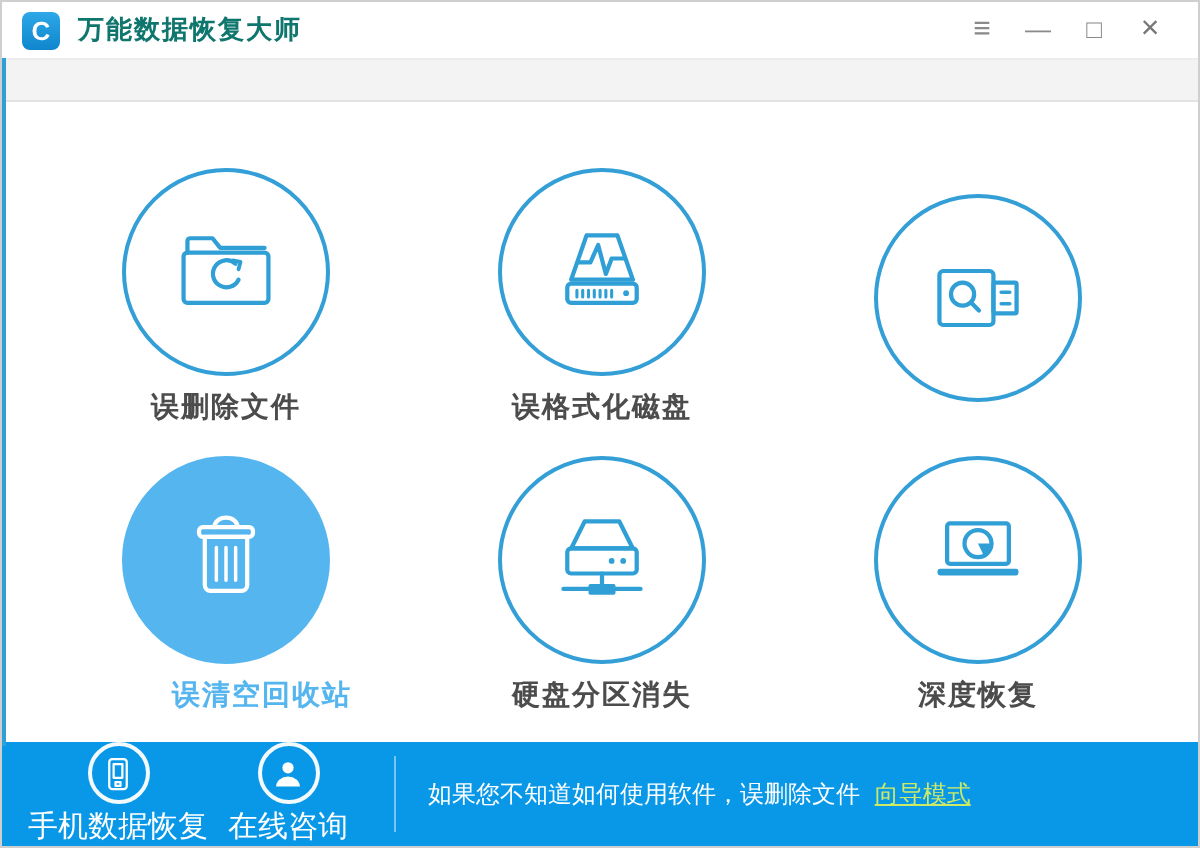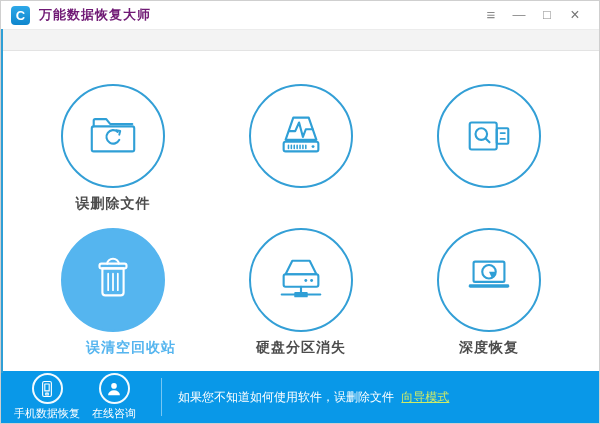--- a/index.html
+++ b/index.html
@@ -3,49 +3,49 @@
 <meta charset="utf-8">
 <style>
   * { margin:0; padding:0; box-sizing:border-box; }
   html,body { width:600px; height:424px; overflow:hidden; }
   body { font-family:"Liberation Sans","DejaVu Sans",sans-serif; background:#fff; }
   .window { position:relative; width:600px; height:424px; border:1px solid #cfcfcf; background:#fff; }
 
   
   .titlebar { position:absolute; top:0; left:0; right:0; height:28px; background:#fff; display:flex; align-items:center; padding:0 10px; }
   .logo { width:19px; height:19px; border-radius:4px; background:linear-gradient(180deg,#2ea8e8,#0f86cd); color:#fff; font-weight:bold; font-size:13px; display:flex; align-items:center; justify-content:center; margin-right:9px; }
-  .title { font-size:13px; font-weight:bold; color:#701a75; letter-spacing:1px; }
+  .title { font-size:13px; font-weight:bold; color:#0f766e; letter-spacing:1px; }
   .controls { margin-left:auto; display:flex; align-items:center; }
   .ctrl { width:28px; text-align:center; color:#8a8a8a; font-size:13px; cursor:default; line-height:28px; }
   .ctrl.menu { font-size:15px; }
   .ctrl.close { font-size:16px; color:#777; }
 
   
   .subbar { position:absolute; top:28px; left:0; right:0; height:22px; background:#f3f3f3; border-top:1px solid #ececec; border-bottom:1px solid #e3e3e3; }
 
   
   .left-edge { position:absolute; top:28px; left:0; width:2px; height:344px; background:#2f9fd6; z-index:5; }
 
   
   .main { position:absolute; top:50px; left:0; right:0; height:322px; background:#fff; }
   .grid-row { display:flex; justify-content:center; padding-left:2px; }
-  .grid-row.first { padding-top:33px; }
+  .grid-row.first { padding-top:33px;align-items:center; }
   .grid-row.second { padding-top:15px; }
   .cell { width:188px; display:flex; flex-direction:column; align-items:center; cursor:pointer; }
   .circle { width:104px; height:104px; border-radius:50%; border:2px solid #339fd6; color:#2f9fd6; display:flex; align-items:center; justify-content:center; background:#fff; }
   .cell.active .circle { background:#55b5ef; border-color:#55b5ef; color:#fff; }
   .opt-label { margin-top:7px; font-size:14px; font-weight:bold; color:#4c4c4c; letter-spacing:1px; }
   .cell.active .opt-label { color:#55b5ef;margin-left:36px; }
   .circle svg { display:block; }
 
   
   .footer { position:absolute; left:0; right:0; bottom:0; height:52px; background:#0998e8; display:flex; align-items:center; padding-left:8px; }
   .f-item { display:flex; flex-direction:column; align-items:center; cursor:pointer; padding:0 5px; min-width:58px; }
   .f-circle { width:31px; height:31px; border-radius:50%; border:2px solid rgba(255,255,255,0.95); color:#fff; display:flex; align-items:center; justify-content:center; }
-  .f-label { color:#fff; font-size:11px; margin-top:2px; white-space:nowrap; }
+  .f-label { color:#fff; font-size:15px; margin-top:2px; white-space:nowrap; }
   .f-divider { width:1px; height:38px; background:rgba(255,255,255,0.45); margin:0 16px 0 18px; }
   .f-hint { color:#fff; font-size:12px; white-space:nowrap; }
   .f-link { color:#cdea67; text-decoration:underline; cursor:pointer; margin-left:4px; }
 </style>
 </head>
 <body>
 
 <div class="window">
 
   <div class="titlebar">
@@ -83,20 +83,21 @@
       <div class="cell">
         <div class="circle">
           <svg width="54" height="54" viewBox="0 0 56 56" fill="none" stroke="currentColor" stroke-width="2.2" stroke-linecap="round" stroke-linejoin="round">
             <path d="M20 9 h16 l8 23 H12 z"></path>
             <polyline points="16,23 22,23 26,14 30,29 33,21 40,21"></polyline>
             <rect x="10" y="34" width="36" height="10" rx="2"></rect>
             <path d="M15 37.5 v3.5 M18 37.5 v3.5 M21 37.5 v3.5 M24 37.5 v3.5 M27 37.5 v3.5 M30 37.5 v3.5 M33 37.5 v3.5" stroke-width="1.6"></path>
             <circle cx="40.5" cy="39" r="1.5" fill="currentColor" stroke="none"></circle>
           </svg>
         </div>
+        <div class="opt-label">误格式化磁盘</div>
       </div>
 
       <div class="cell">
         <div class="circle">
           <svg width="54" height="54" viewBox="0 0 56 56" fill="none" stroke="currentColor" stroke-width="2.2" stroke-linecap="round" stroke-linejoin="round">
             <rect x="8" y="14" width="28" height="28" rx="2"></rect>
             <circle cx="20" cy="26" r="6"></circle>
             <path d="M24.5 30.5 L28.5 34.5"></path>
             <rect x="36" y="20" width="12" height="16" rx="1"></rect>
             <path d="M40 25 h4.5 M40 31 h4.5" stroke-width="1.8"></path>

